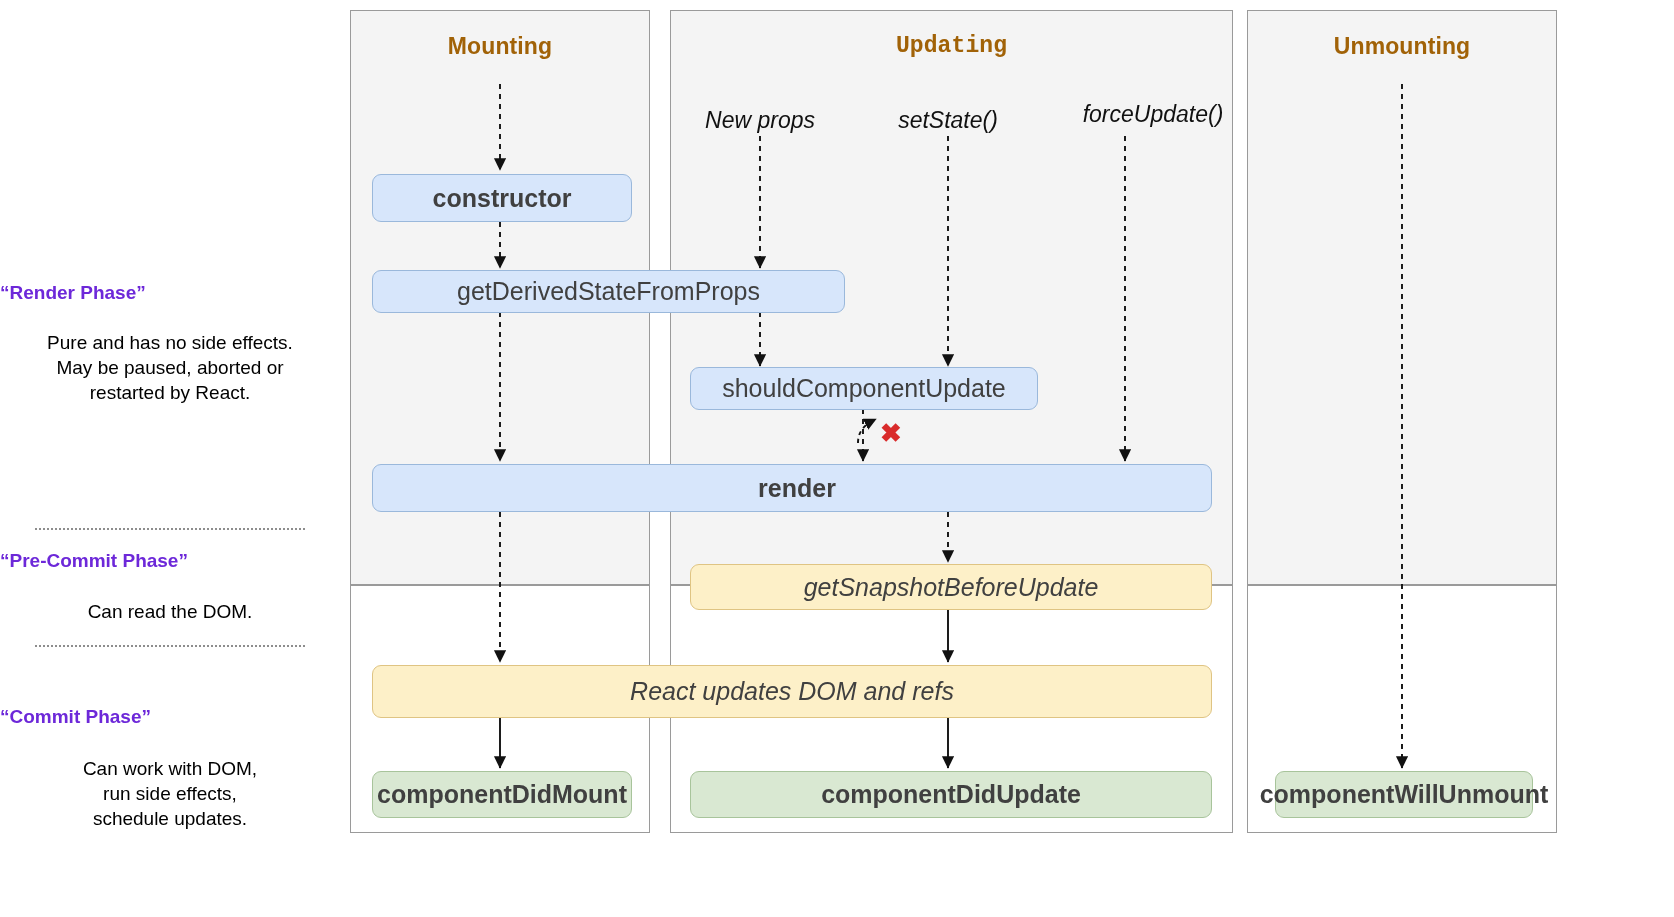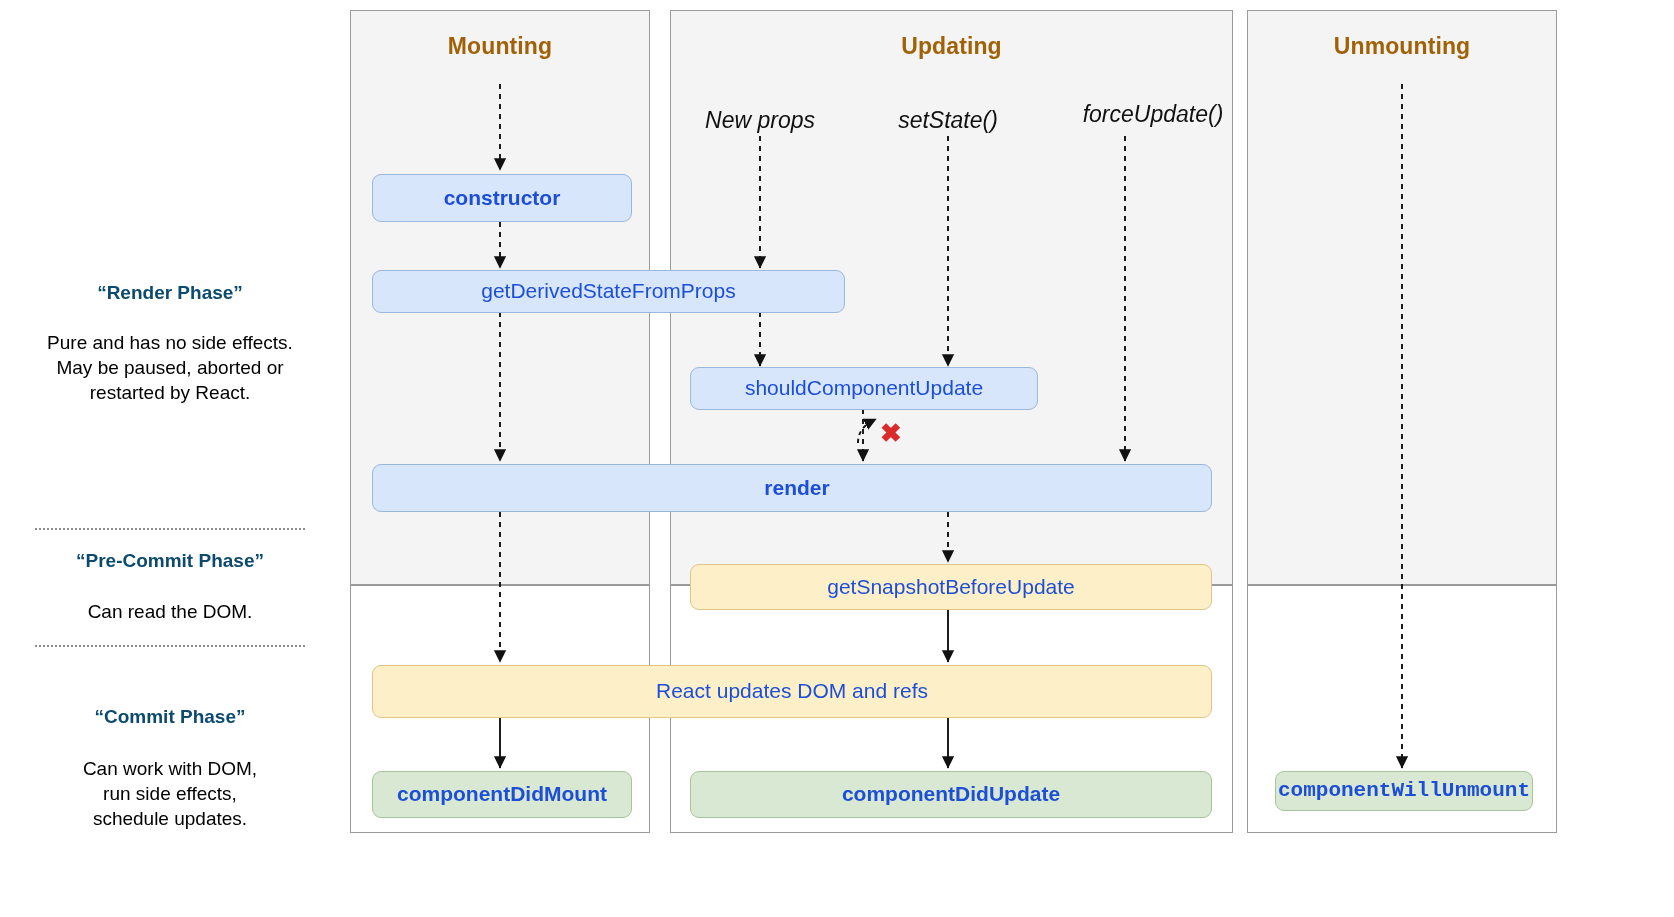--- a/index.html
+++ b/index.html
@@ -39,24 +39,23 @@
     text-align: center;
     font-style: italic;
     font-size: 23px;
     color: #111111;
     white-space: nowrap;
   }
 
   
   .legend-title {
     position: absolute;
-    text-align: center;
     font-weight: bold;
     font-size: 19px;
-    color: #0c4a6e;
+    color: #6d28d9;
     width: 340px;
     left: 0;
   }
   .legend-body {
     position: absolute;
     text-align: center;
     font-size: 19px;
     line-height: 25px;
     color: #000;
     width: 340px;
@@ -71,27 +70,27 @@
   }
 
   
   .node {
     position: absolute;
     box-sizing: border-box;
     border-radius: 9px;
     display: flex;
     align-items: center;
     justify-content: center;
-    font-size: 21px;
-    color: #1d4ed8;
+    font-size: 25px;
+    color: #404040;
     text-align: center;
     line-height: 1.15;
   }
   .node.blue  { background: #d7e6fb; border: 1px solid #9ab8db; }
-  .node.amber { background: #fdf0c8; border: 1px solid #dfc483; }
+  .node.amber { background: #fdf0c8; border: 1px solid #dfc483; font-style: italic; }
   .node.green { background: #d9e8d2; border: 1px solid #a8c49b; }
   .node.bold  { font-weight: bold; }
   .node.italic{ }
 
   
   #wires {
     position: absolute;
     left: 0; top: 0;
     width: 1674px; height: 917px;
     pointer-events: none;
@@ -112,21 +111,21 @@
   <div class="panel render-bg" style="left:350px; top:10px; width:300px; height:575px;"></div>
   <div class="panel commit-bg" style="left:350px; top:585px; width:300px; height:248px;"></div>
 
   <div class="panel render-bg" style="left:670px; top:10px; width:563px; height:575px;"></div>
   <div class="panel commit-bg" style="left:670px; top:585px; width:563px; height:248px;"></div>
 
   <div class="panel render-bg" style="left:1247px; top:10px; width:310px; height:575px;"></div>
   <div class="panel commit-bg" style="left:1247px; top:585px; width:310px; height:248px;"></div>
 
   <div class="col-title" style="left:350px; top:33px; width:300px;">Mounting</div>
-  <div class="col-title" style="left:670px; top:33px; width:563px;">Updating</div>
+  <div class="col-title" style="left:670px; top:33px; width:563px;font-family:Liberation Mono, monospace;">Updating</div>
   <div class="col-title" style="left:1247px; top:33px; width:310px;">Unmounting</div>
 
   <div class="trigger-label" style="left:660px; top:107px; width:200px;">New props</div>
   <div class="trigger-label" style="left:848px; top:107px; width:200px;">setState()</div>
   <div class="trigger-label" style="left:1048px; top:101px; width:210px;">forceUpdate()</div>
 
   <div class="legend-title" style="top:282px;">“Render Phase”</div>
   <div class="legend-body" style="top:330px; white-space:pre-line;">Pure and has no side effects.
 May be paused, aborted or
 restarted by React.</div>
@@ -198,15 +197,15 @@
   <div class="node blue bold" style="left:372px; top:464px; width:840px; height:48px;padding-left:10px;">render</div>
 
   <div class="node amber" style="left:690px; top:564px; width:522px; height:46px;">getSnapshotBeforeUpdate</div>
 
   <div class="node amber italic" style="left:372px; top:665px; width:840px; height:53px;">React updates DOM and refs</div>
 
   <div class="node green bold" style="left:372px; top:771px; width:260px; height:47px;">componentDidMount</div>
 
   <div class="node green bold" style="left:690px; top:771px; width:522px; height:47px;">componentDidUpdate</div>
 
-  <div class="node green bold" style="left:1275px; top:771px; width:258px; height:40px;font-family:Liberation Mono, monospace;">componentWillUnmount</div>
+  <div class="node green bold" style="left:1275px; top:771px; width:258px; height:47px;">componentWillUnmount</div>
 
 </div>
 
 </body></html>

